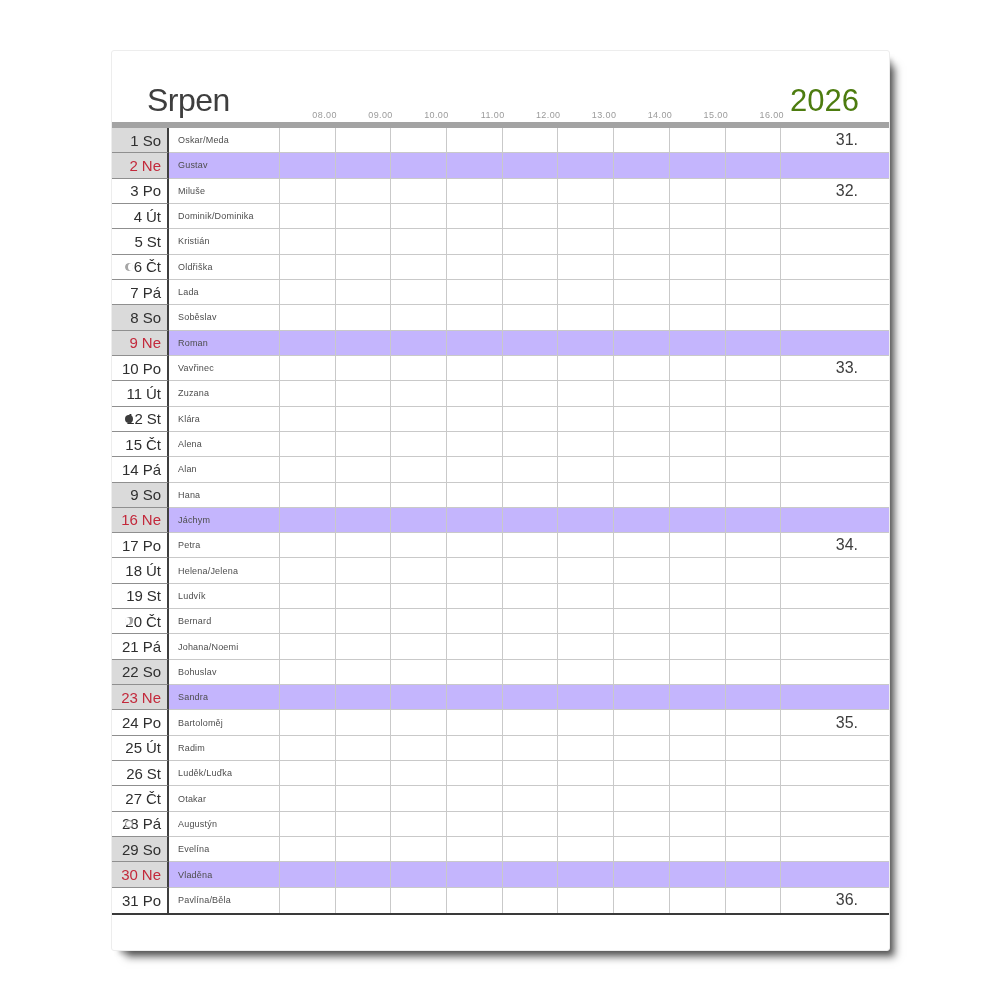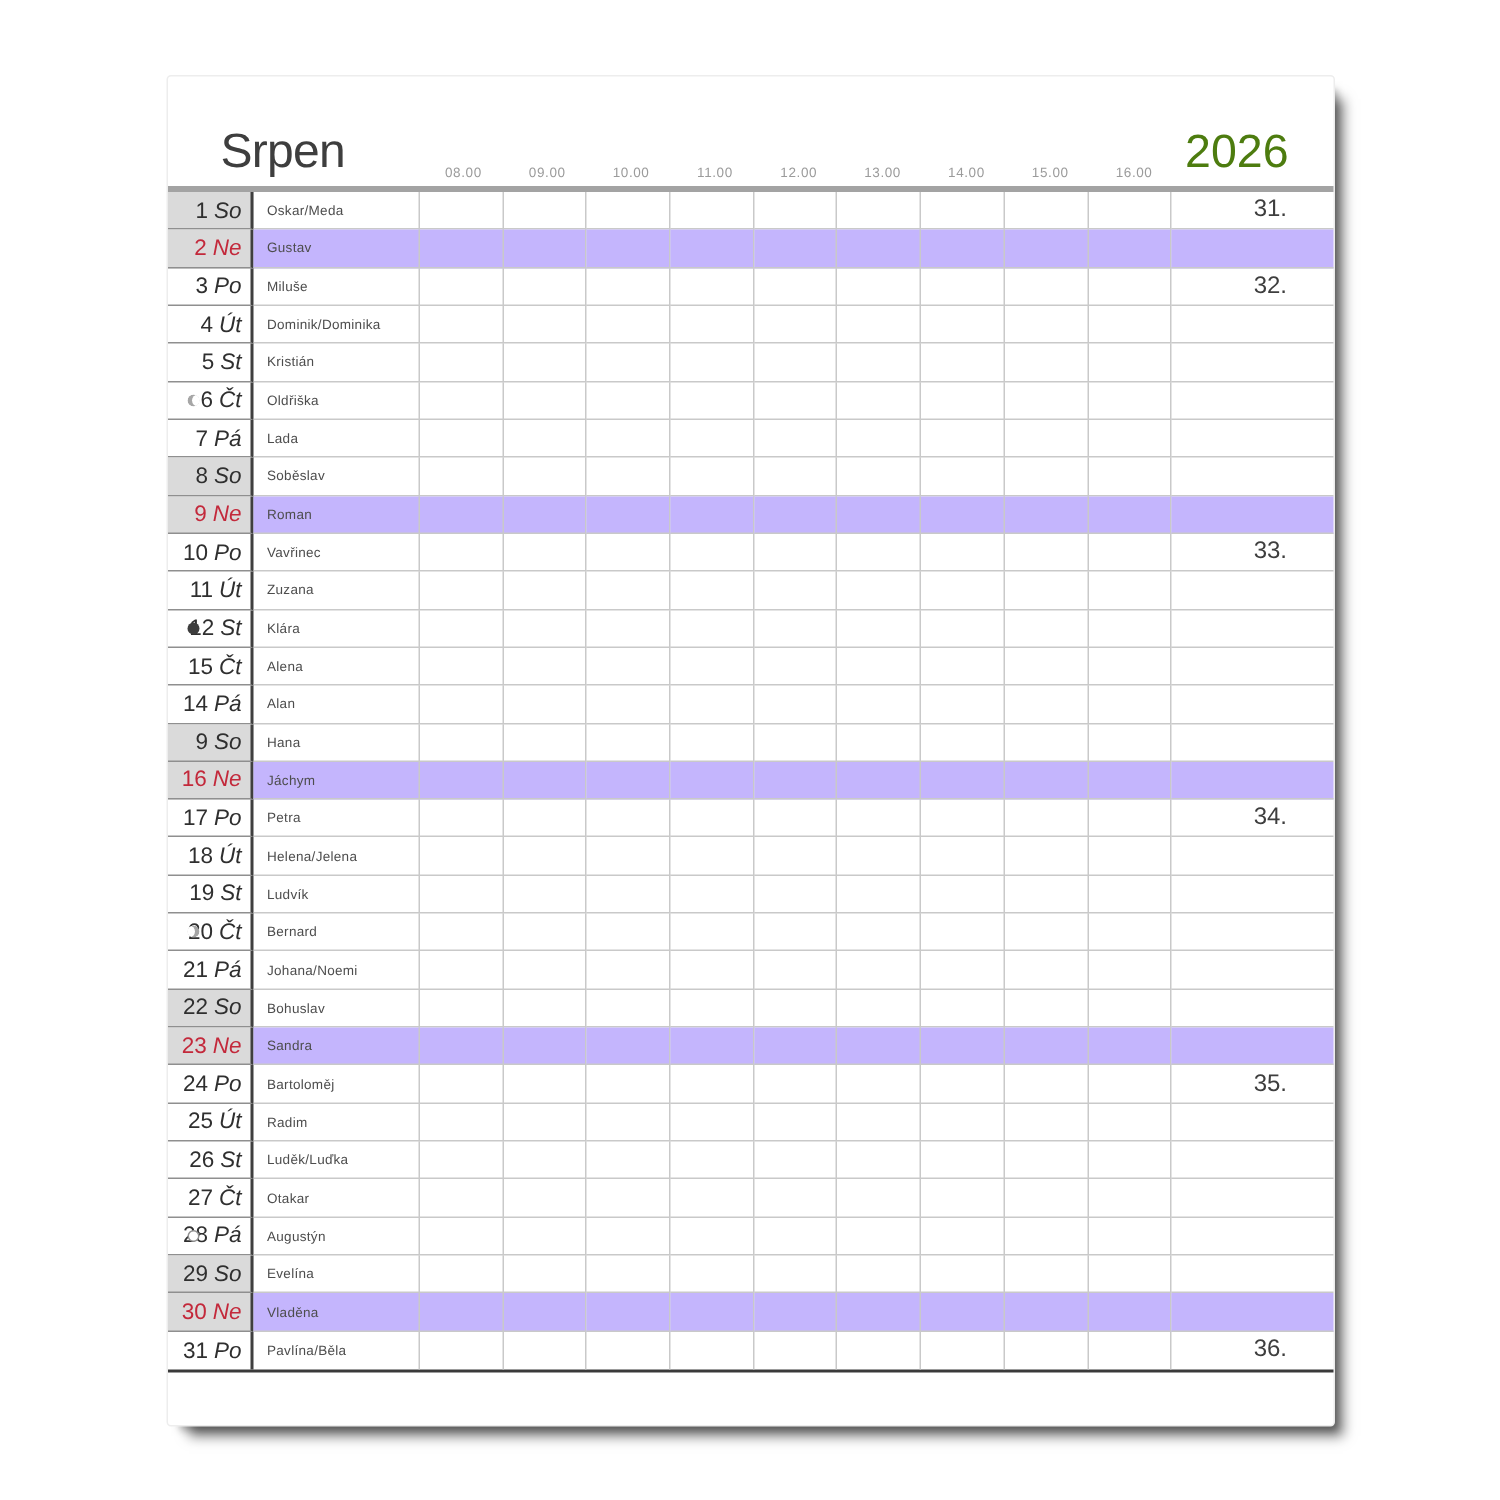--- a/index.html
+++ b/index.html
@@ -9,38 +9,38 @@
 
   .canvas{position:absolute;inset:0;background:#ffffff;border-radius:18px;}
 
   .page{
     position:absolute;left:111px;top:50px;width:779px;height:901px;
     background:#ffffff;border:1px solid #ededed;border-radius:3px;
     box-shadow:10px 11px 8px -5px rgba(0,0,0,0.55), 5px 6px 5px -3px rgba(0,0,0,0.28);
   }
 
   
-  .header{position:relative;height:77px;border-bottom:4px solid #a3a3a3;}
+  .header{position:relative;height:77px;border-bottom:6px solid #a3a3a3;}
   .month{position:absolute;left:35px;top:33px;font-size:32px;font-weight:300;
          color:#3e3e3e;letter-spacing:-0.5px;line-height:1;}
   .year{position:absolute;right:30px;top:34px;font-size:31px;font-weight:300;
         color:#4d7c0f;letter-spacing:0;line-height:1;}
   .times{position:absolute;left:169px;top:59px;width:503px;display:flex;}
-  .times span{flex:1;text-align:center;font-size:9px;color:#9b9b9b;letter-spacing:0.4px;}
+  .times span{flex:1;text-align:right;font-size:9px;color:#9b9b9b;letter-spacing:0.4px;}
 
   
   .grid{position:relative;height:787px;display:grid;grid-template-rows:repeat(31,1fr);
         border-bottom:2px solid #3a3a3a;}
   .row{display:flex;min-height:0;}
   .cell{position:relative;border-bottom:1px solid #c9c9c9;background:transparent;}
 
   .c-day{width:57px;flex:0 0 57px;border-right:2px solid #3f3f3f;border-bottom:1px solid #8f8f8f;
          display:flex;align-items:center;justify-content:flex-end;padding-right:6px;}
   .daynum{font-size:15px;color:#2f2f2f;line-height:1;}
-  .dayabbr{font-size:15px;color:#2f2f2f;line-height:1;margin-left:4px;font-style:italic;}
+  .dayabbr{font-size:15px;color:#2f2f2f;line-height:1;margin-left:4px;}
 
   .c-name{width:111px;flex:0 0 111px;border-right:1px solid #c9c9c9;
           display:flex;align-items:center;padding-left:9px;
           font-size:9px;color:#4d4d4d;letter-spacing:0.2px;white-space:nowrap;overflow:hidden;}
 
   .c-slot{width:55.7px;flex:0 0 55.7px;border-right:1px solid #c9c9c9;}
 
   .c-week{flex:1 1 auto;display:flex;align-items:center;justify-content:flex-end;
           padding-right:31px;font-size:16px;color:#3e3e3e;}
 

